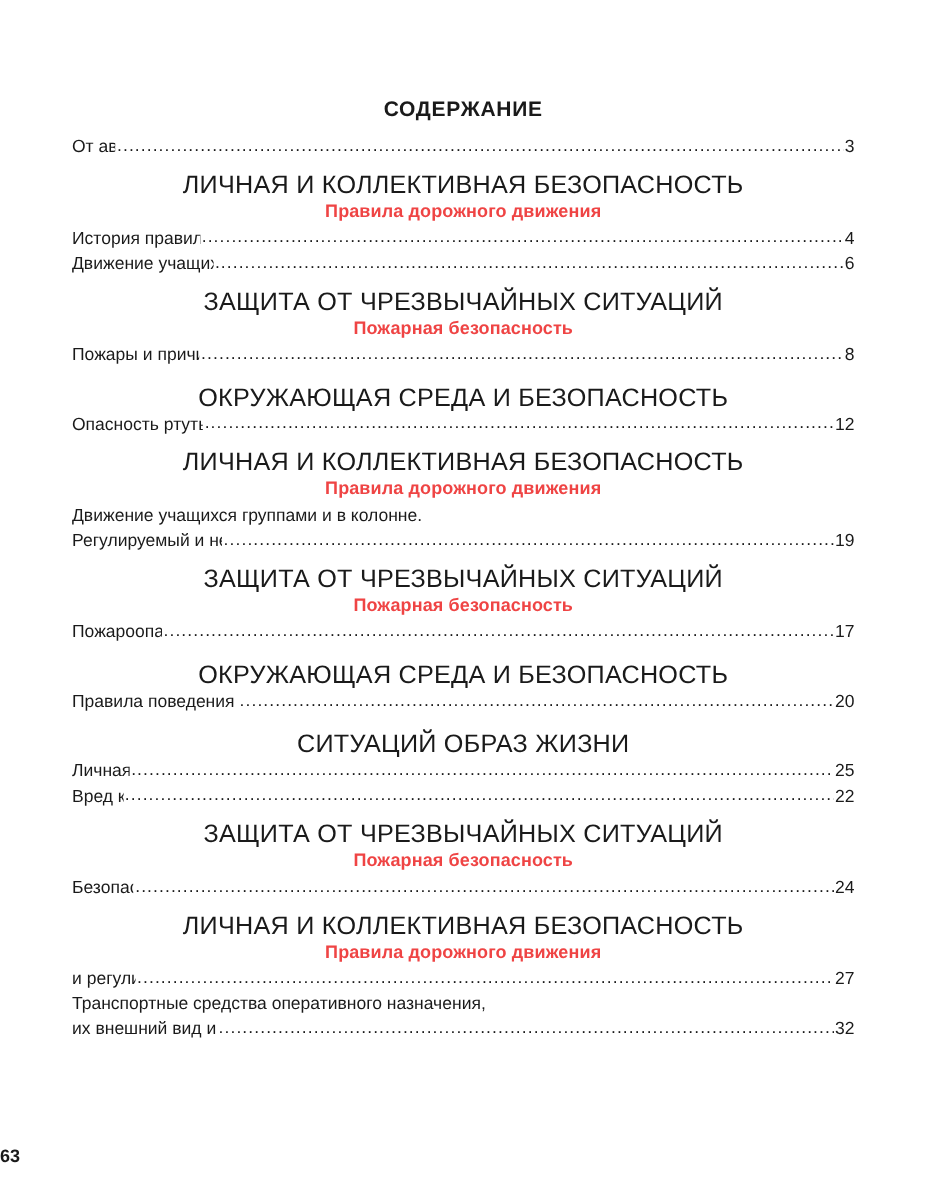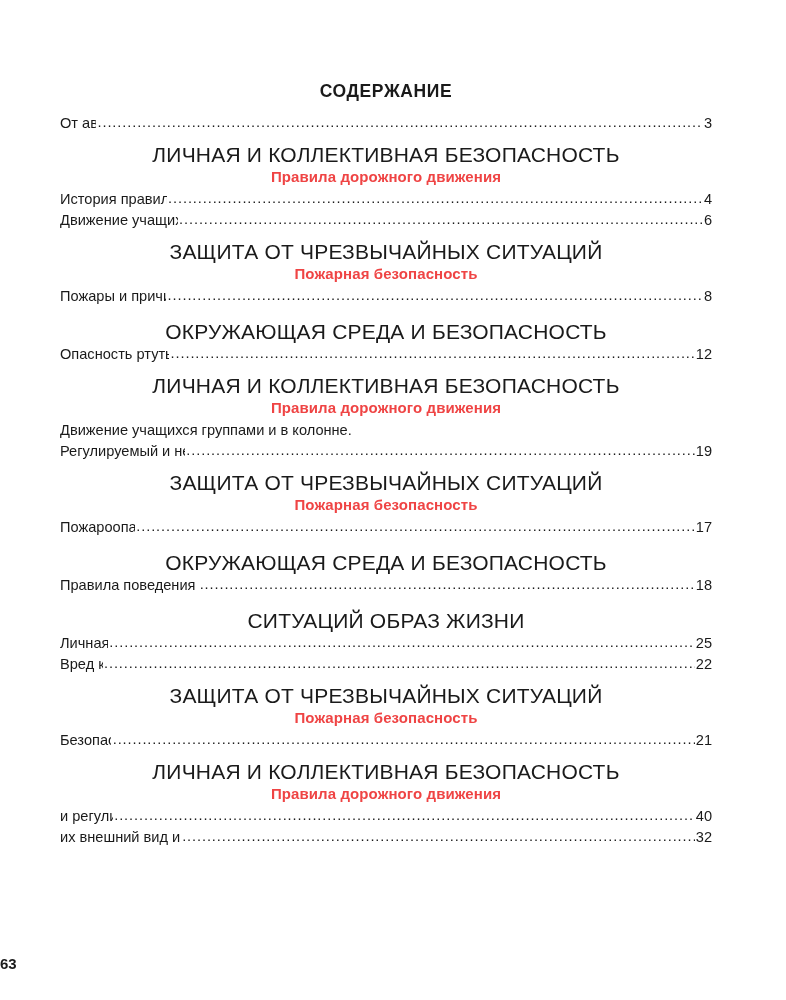--- a/index.html
+++ b/index.html
@@ -247,21 +247,21 @@
         </div>
         <div class="section">
           <div class="spacer-l"></div>
           <div class="section-heading">ОКРУЖАЮЩАЯ СРЕДА И БЕЗОПАСНОСТЬ</div>
           <div class="gap-after-heading-noSub"></div>
           <div class="entries">
             <div class="entry">
               <div class="entry-row">
                 <span class="entry-label">Правила поведения в различных погодных условиях</span>
                 <span class="entry-dots">...................................................................................................................................................................................................................................................................</span>
-                <span class="entry-page">18</span>
+                <span class="entry-page">20</span>
               </div>
             </div>
           </div>
         </div>
         <div class="section">
           <div class="spacer-l"></div>
           <div class="section-heading">СИТУАЦИЙ ОБРАЗ ЖИЗНИ</div>
           <div class="gap-after-heading-noSub"></div>
           <div class="entries">
             <div class="entry">
@@ -283,39 +283,40 @@
         <div class="section">
           <div class="spacer-m"></div>
           <div class="section-heading">ЗАЩИТА ОТ ЧРЕЗВЫЧАЙНЫХ СИТУАЦИЙ</div>
           <div class="section-subheading">Пожарная безопасность</div>
           <div class="gap-after-sub"></div>
           <div class="entries">
             <div class="entry">
               <div class="entry-row">
                 <span class="entry-label">Безопасный дом</span>
                 <span class="entry-dots">...................................................................................................................................................................................................................................................................</span>
-                <span class="entry-page">21</span>
+                <span class="entry-page">24</span>
               </div>
             </div>
           </div>
         </div>
         <div class="section">
           <div class="spacer-m"></div>
           <div class="section-heading">ЛИЧНАЯ И КОЛЛЕКТИВНАЯ БЕЗОПАСНОСТЬ</div>
           <div class="section-subheading">Правила дорожного движения</div>
           <div class="gap-after-sub"></div>
           <div class="entries">
             <div class="entry">
               <div class="entry-row">
                 <span class="entry-label">и регулировщика</span>
                 <span class="entry-dots">...................................................................................................................................................................................................................................................................</span>
-                <span class="entry-page">40</span>
-              </div>
-            </div>
-            <div class="entry">
+                <span class="entry-page">27</span>
+              </div>
+            </div>
+            <div class="entry">
+              <span class="entry-firstline">Транспортные средства оперативного назначения,</span>
               <div class="entry-row">
                 <span class="entry-label">их внешний вид и сигнальное оборудование</span>
                 <span class="entry-dots">...................................................................................................................................................................................................................................................................</span>
                 <span class="entry-page">32</span>
               </div>
             </div>
           </div>
         </div>
       </div>
 

